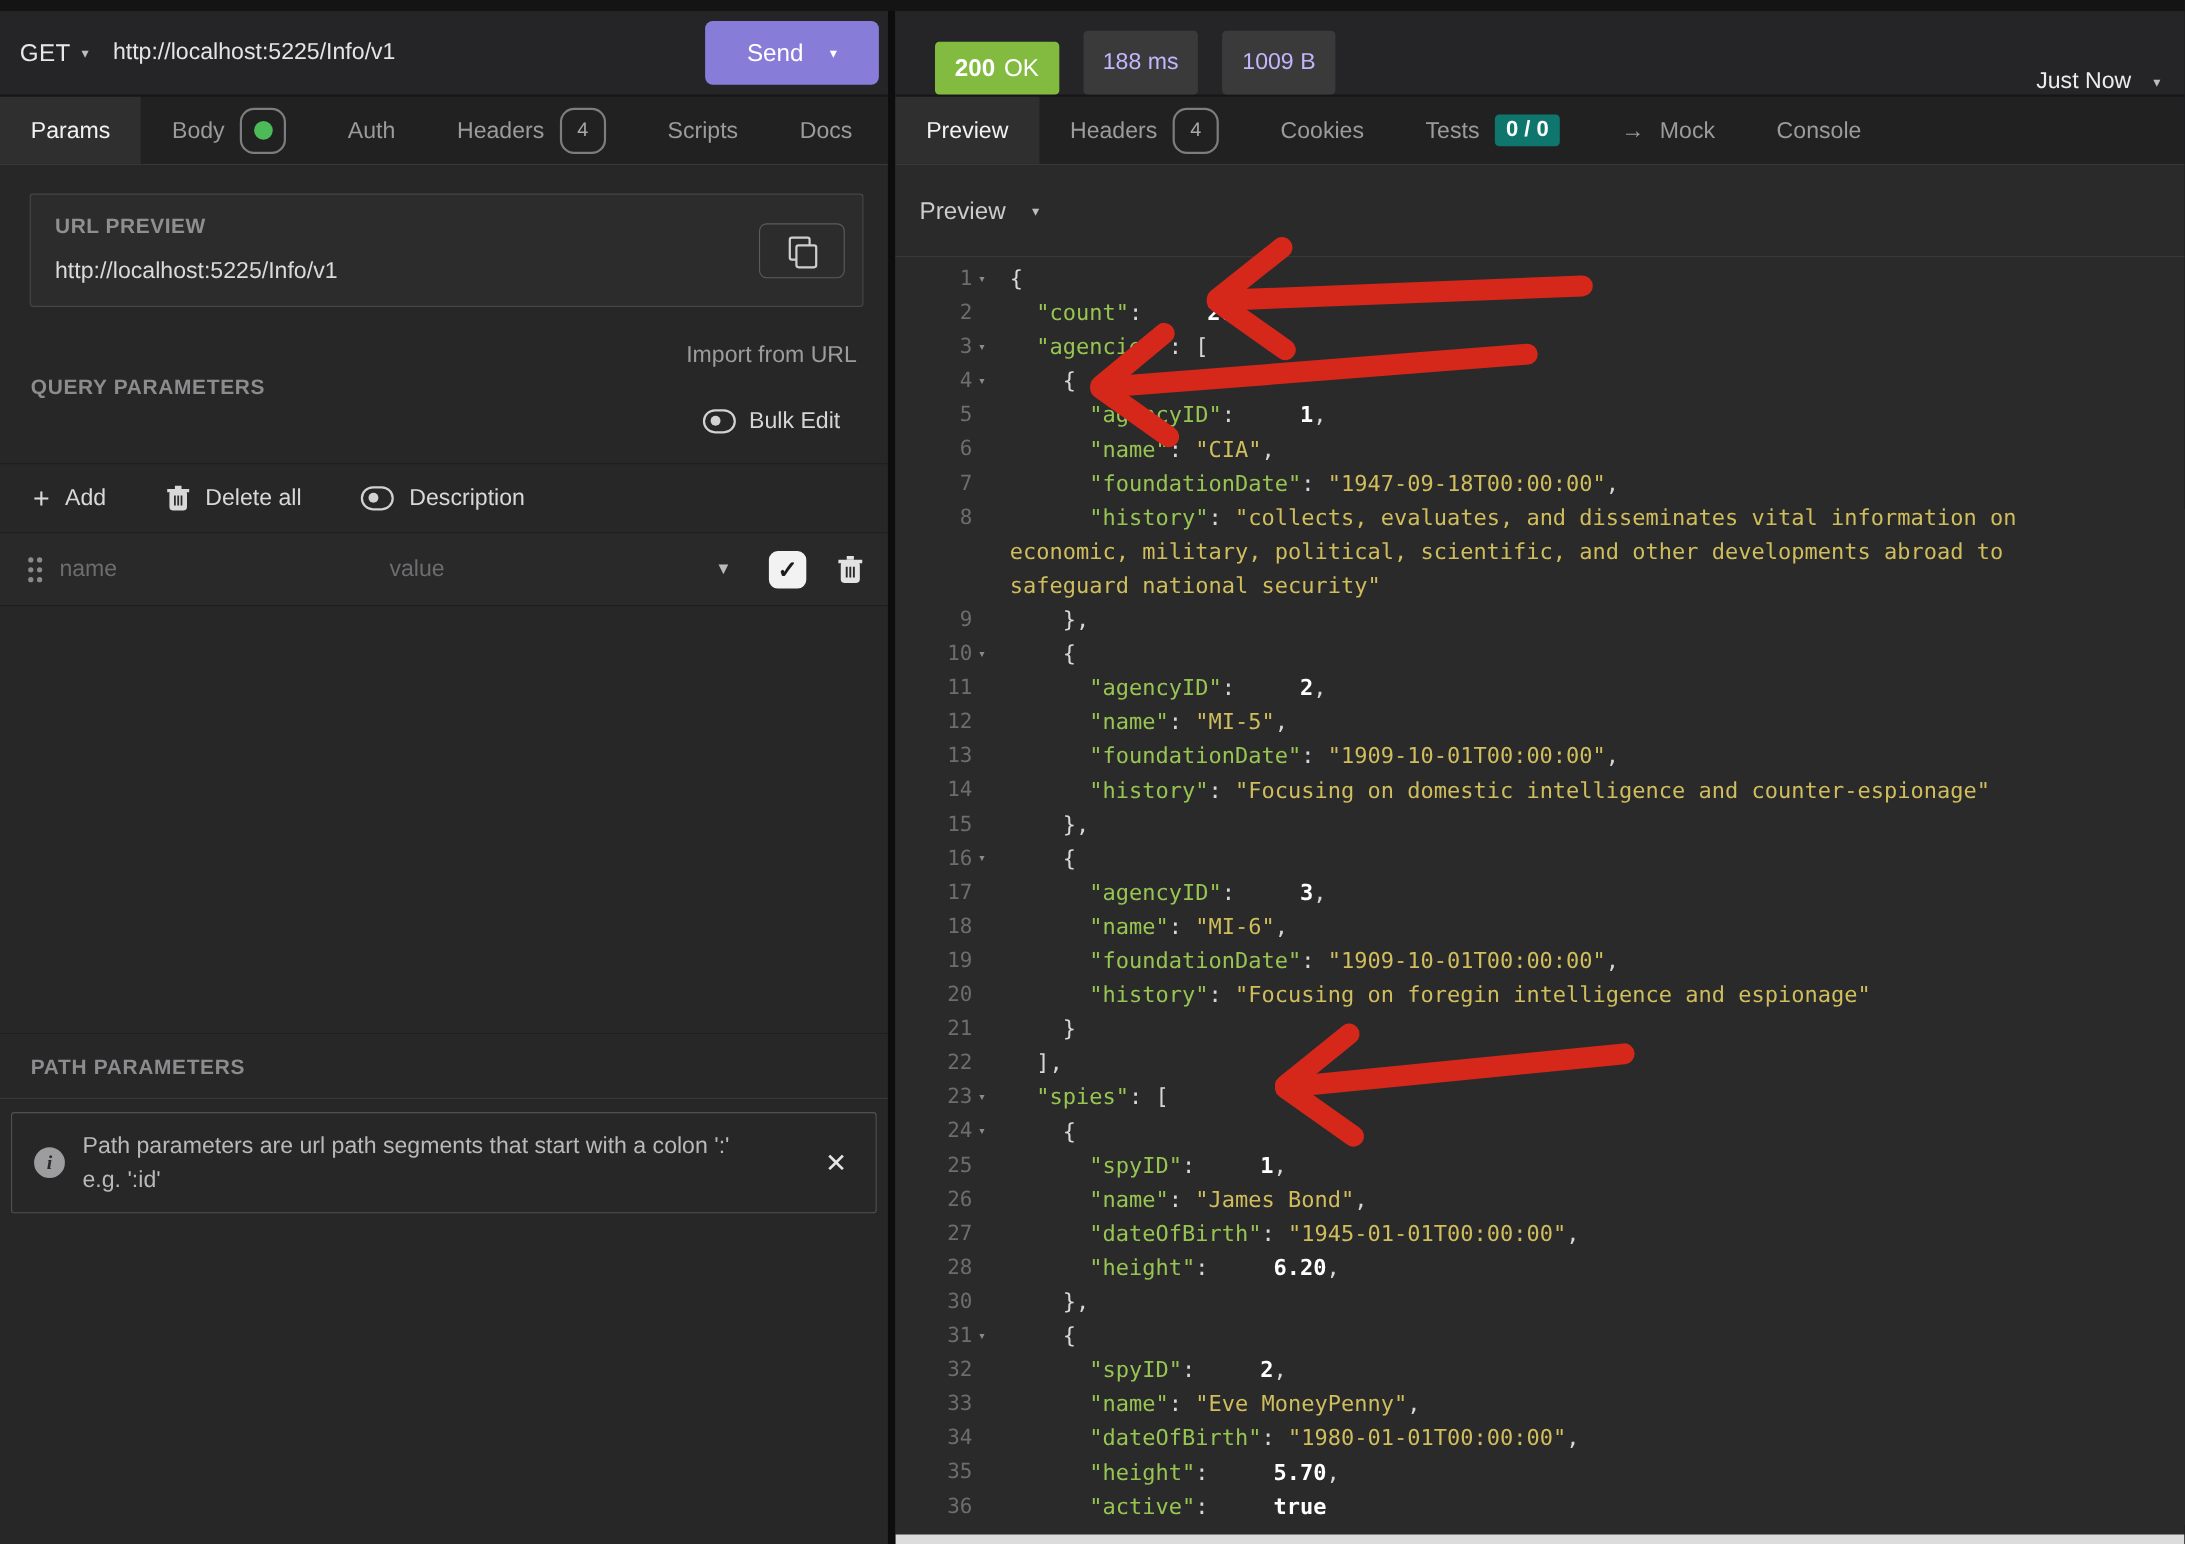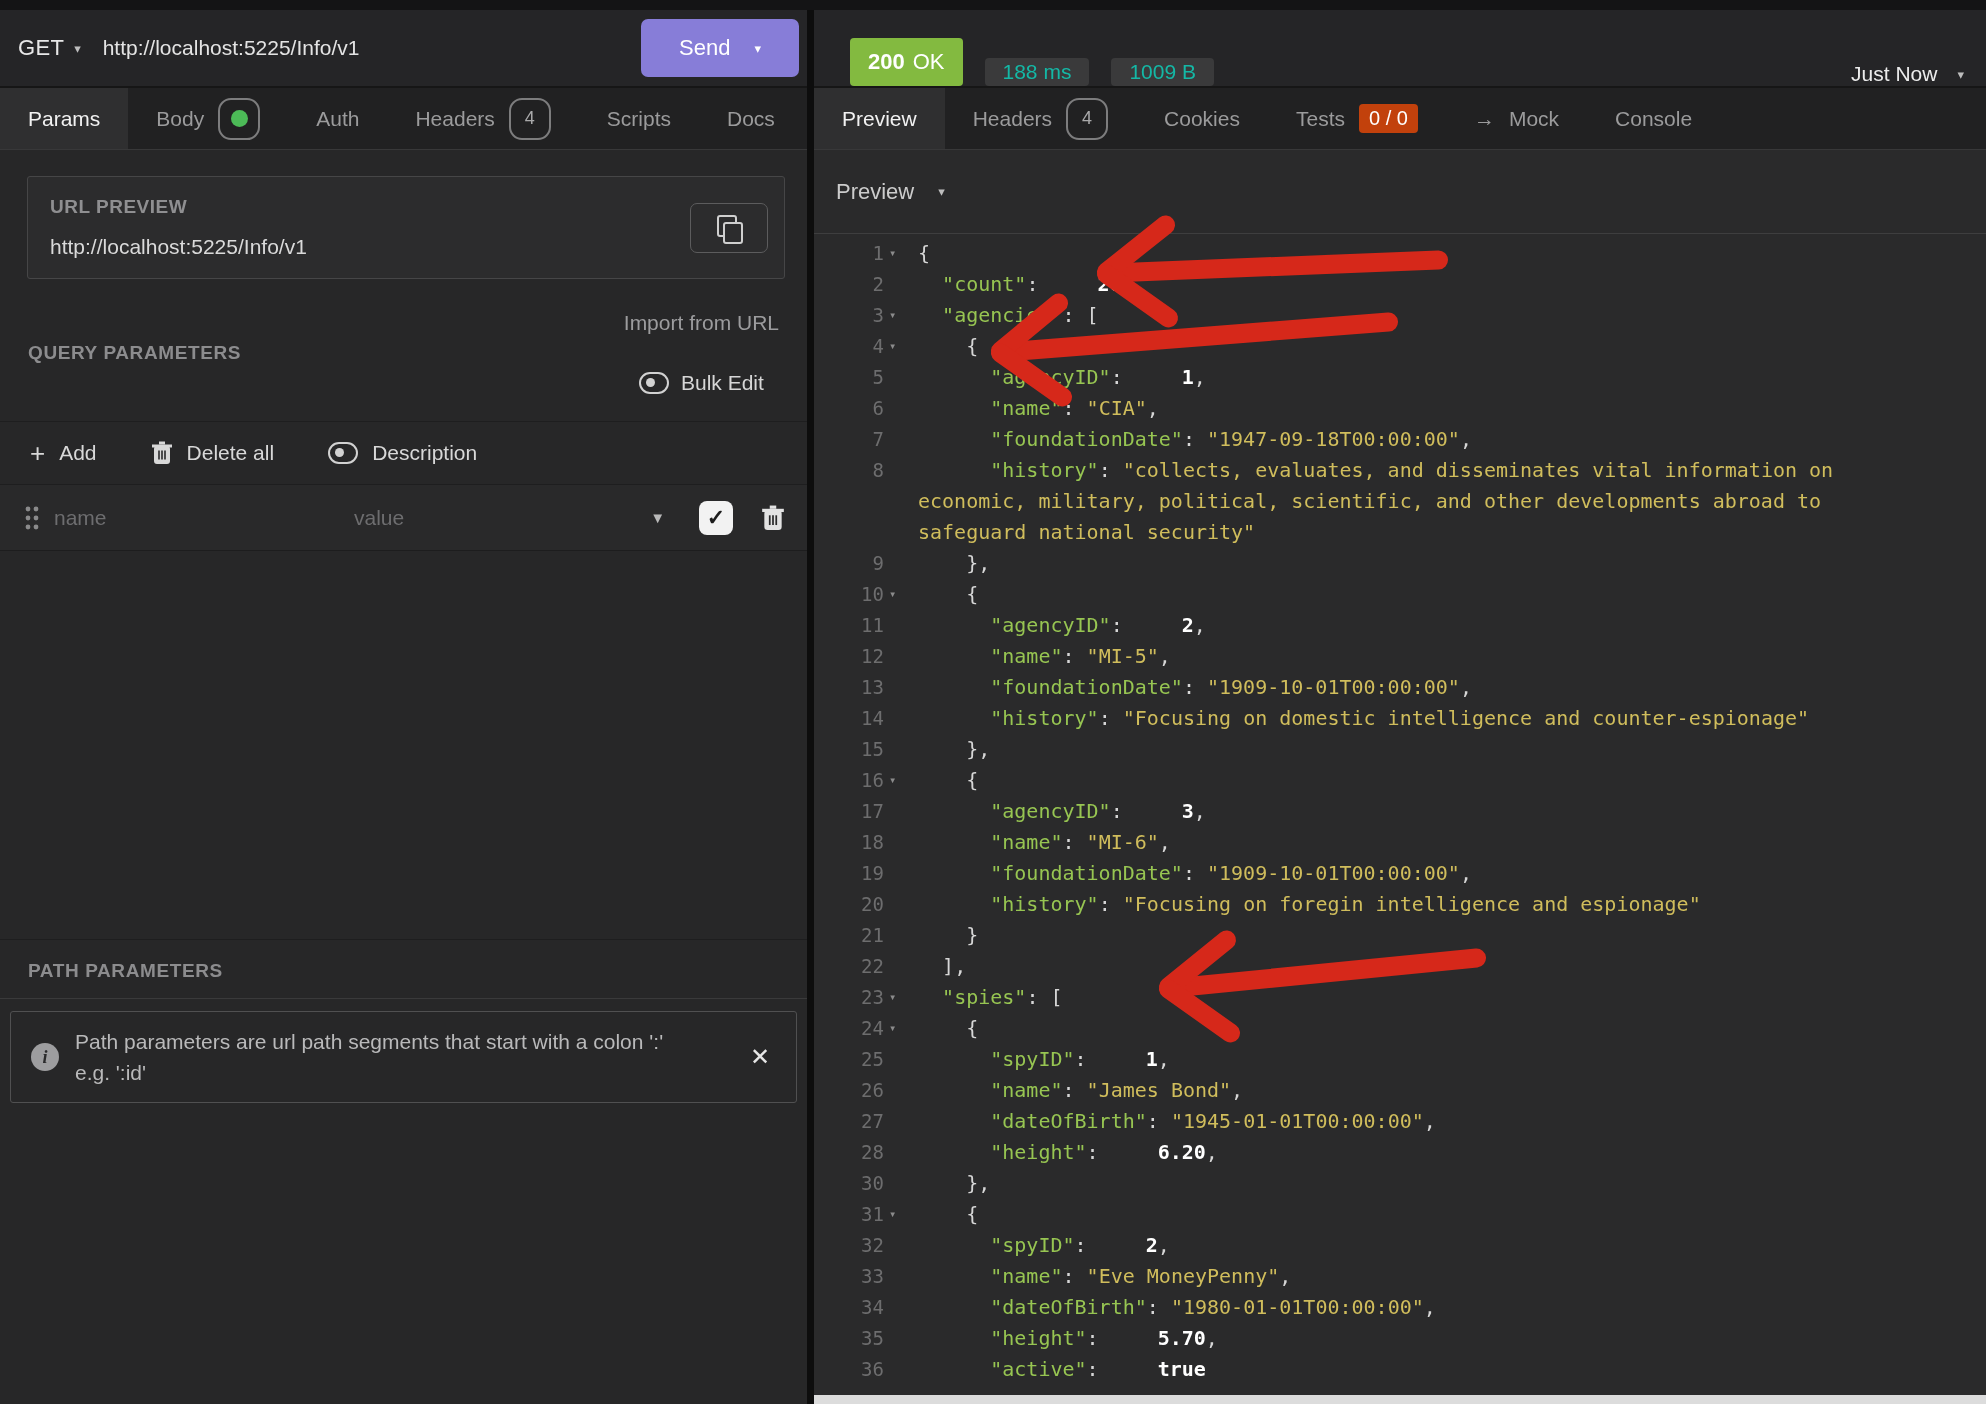--- a/index.html
+++ b/index.html
@@ -62,21 +62,21 @@
   .info-box { margin:12px 10px 0 10px; border:1px solid #505051; border-radius:3px; padding:14px 20px; display:flex; align-items:center; gap:16px; }
   .info-icon { flex:none; width:28px; height:28px; border-radius:50%; background:#9d9d9f; color:#2a2a2b; font-size:18px; font-weight:bold; font-family:"Liberation Serif", serif; font-style:italic; display:flex; align-items:center; justify-content:center; }
   .info-text { color:#b9b9ba; font-size:21px; line-height:31px; flex:1; }
   .close-x { flex:none; color:#e6e6e6; font-size:24px; cursor:pointer; padding:0 6px; }
 
   
   .right-panel { flex:1; display:flex; flex-direction:column; position:relative; background:#2a2a2b; min-width:0; }
   .response-bar { height:78px; flex:none; background:#252527; display:flex; align-items:flex-end; gap:22px; padding:0 22px 0 36px; border-bottom:2px solid #161616; }
   .status-badge { background:#83ba40; border-radius:4px; padding:11px 18px; color:#fff; font-size:22px; }
   .status-badge b { font-weight:bold; margin-right:8px; }
-  .meta-badge { background:#3a3a3b; border-radius:4px; padding:2px 18px; color:#14b8a6; font-size:21px; }
+  .meta-badge { background:#3a3a3b; border-radius:4px; padding:17px 18px; color:#c4b5fd; font-size:21px; }
   .when { margin-left:auto; display:flex; align-items:center; gap:10px; color:#ececec; font-size:21px; cursor:pointer; }
 
   .preview-select-row { height:84px; flex:none; display:flex; align-items:center; gap:14px; padding:0 22px; border-bottom:1px solid #3e3e3f; background:#2a2a2b; cursor:pointer; }
   .preview-select-row .lbl { color:#cccccc; font-size:22px; }
 
   .code-area { flex:1; position:relative; overflow:hidden; padding-top:4px; background:#2a2a2b; }
   .code-line { display:flex; align-items:flex-start; font-family:"DejaVu Sans Mono", monospace; }
   .gutter-num { flex:none; width:70px; text-align:right; color:#6d6d6e; font-size:19px; line-height:31px; user-select:none; }
   .gutter-fold { flex:none; width:34px; padding-left:5px; color:#8b8b8c; font-size:12px; line-height:31px; cursor:pointer; }
   .code-text { width:1023px; font-size:20px; line-height:31px; white-space:pre-wrap; overflow-wrap:break-word; }
@@ -235,21 +235,21 @@
           </div>
         <div class="tab">
           <span>Headers</span>
           <span class="badge-outline">4</span>
         </div>
         <div class="tab">
             <span>Cookies</span>
           </div>
         <div class="tab">
           <span>Tests</span>
-          <span style="background:#c2410c;border-radius:4px;padding:3px 10px;color:#fff;font-weight:normal;font-size:20px;">0 / 0</span>
+          <span style="background:#0f766e;border-radius:4px;padding:3px 10px;color:#fff;font-weight:bold;font-size:20px;">0 / 0</span>
         </div>
         <div class="tab">
           <span>→</span>
           <span>Mock</span>
         </div>
         <div class="tab">
             <span>Console</span>
           </div>
       </div>
 

